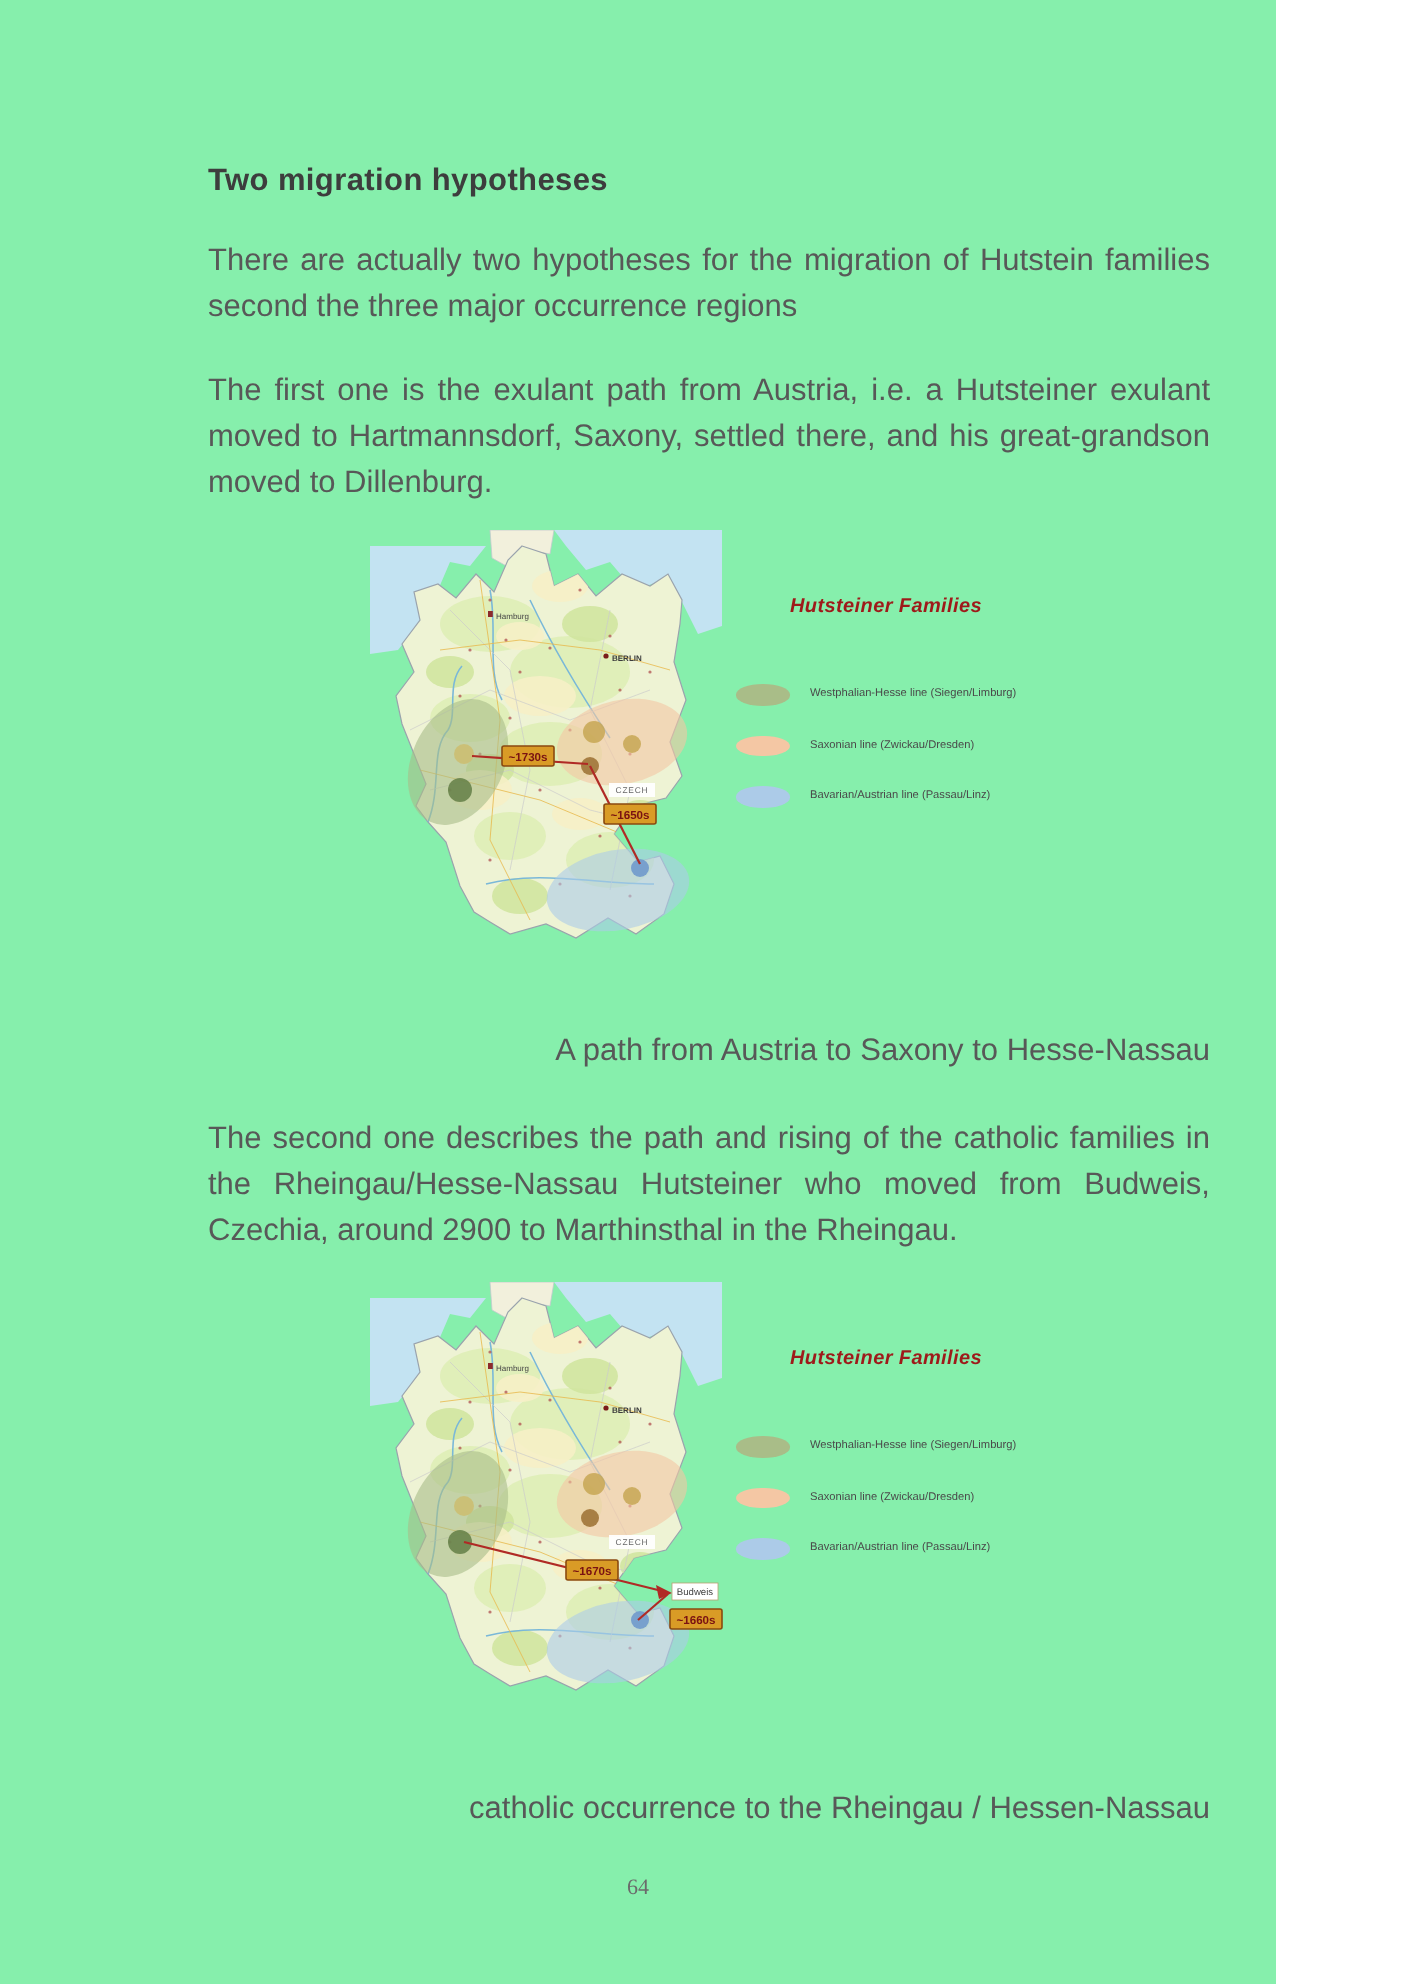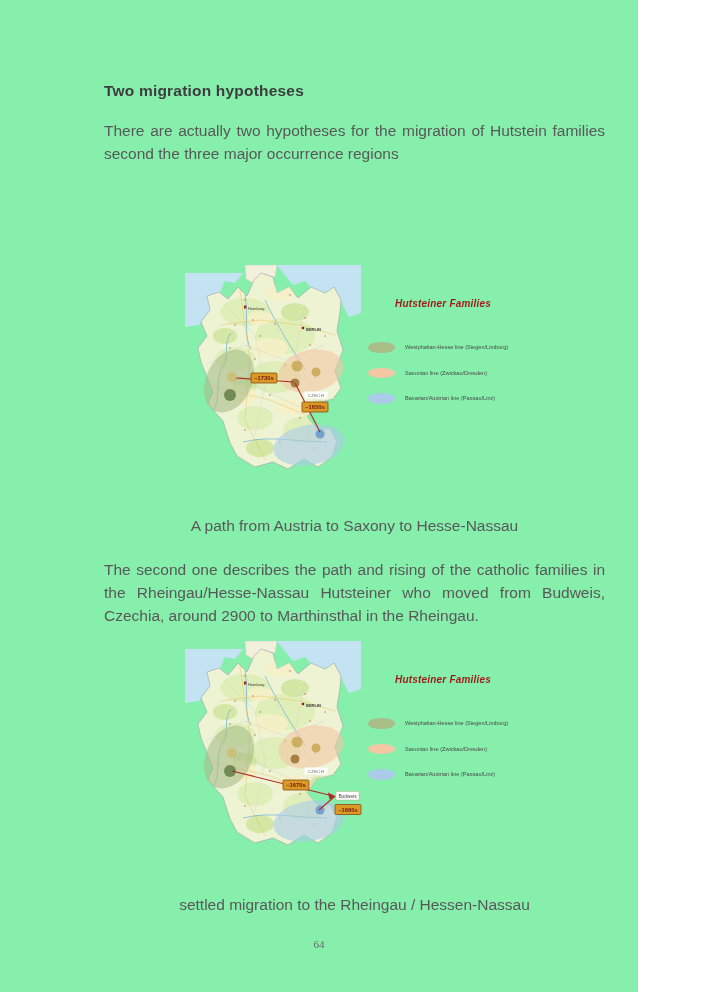--- a/index.html
+++ b/index.html
@@ -8,21 +8,21 @@
     font-family:"Liberation Sans","DejaVu Sans",sans-serif; overflow:hidden;
   }
   .heading {
     position:absolute; left:104px; top:82px; width:501px; margin:0;
     font-size:15.5px; font-weight:bold; color:#3d3d3d; letter-spacing:.2px;
   }
   .body-text {
     position:absolute; left:104px; width:501px; margin:0;
     font-size:15.5px; line-height:23px; color:#585858; text-align:justify;
   }
-  .caption { text-align:center; }
+  .caption { text-align:right; }
   .p1 { top:119px; } .p2 { top:184px; } .p3 { top:558px; }
   .cap1 { top:514px; } .cap2 { top:893px; }
   .figure { position:absolute; left:185px; width:345px; height:212px; }
   .fig1 { top:265px; } .fig2 { top:641px; }
   .figure svg.mapsvg { display:block; width:345px; height:212px; }
   .legend { position:absolute; left:183px; top:33px; width:150px; }
   .legend-title { text-align:center; font-weight:bold; font-size:10px; letter-spacing:.2px;font-style:italic; }
   .legend-rows { margin-top:33px; display:flex; flex-direction:column; gap:15px; }
   .legend-row { display:flex; align-items:center; }
   .legend-swatch { width:27px; height:10.5px; border-radius:50%; margin-right:10px; flex:none; }
@@ -154,20 +154,21 @@
       </g>
     </symbol>
   </defs>
 </svg>
 
 <div class="page">
 
   <h1 class="heading">Two migration hypotheses</h1>
 
   <p class="body-text p1">There are actually two hypotheses for the migration of Hutstein families second the three major occurrence regions</p>
+  <p class="body-text p2">The first one is the exulant path from Austria, i.e. a Hutsteiner exulant moved to Hartmannsdorf, Saxony, settled there, and his great-grandson moved to Dillenburg.</p>
 
   <div class="figure fig1">
     <svg class="mapsvg" viewBox="0 0 345 212">
       <use href="#germany-base"></use>
       <g fill="none" stroke-width="1.1">
         <line x1="51" y1="113" x2="109" y2="117" stroke="#b02a25"></line>
         <line x1="110" y1="118" x2="135" y2="167" stroke="#b02a25"></line>
       </g>
       <g>
         <rect x="66" y="108" width="26" height="10" rx="1" stroke-width="0.8" fill="#d99b26" stroke="#8a4a10"></rect>
@@ -234,16 +235,16 @@
             <span class="legend-label">Saxonian line (Zwickau/Dresden)</span>
           </div>
           <div class="legend-row">
             <span class="legend-swatch" style="background: rgb(172, 203, 232);"></span>
             <span class="legend-label">Bavarian/Austrian line (Passau/Linz)</span>
           </div>
         </div>
     </div>
   </div>
 
-  <p class="body-text caption cap2">settled migration to the Rheingau / Hessen-Nassau</p>
+  <p class="body-text caption cap2">catholic occurrence to the Rheingau / Hessen-Nassau</p>
 
   <div class="page-number">64</div>
 </div>
 
 </body></html>

